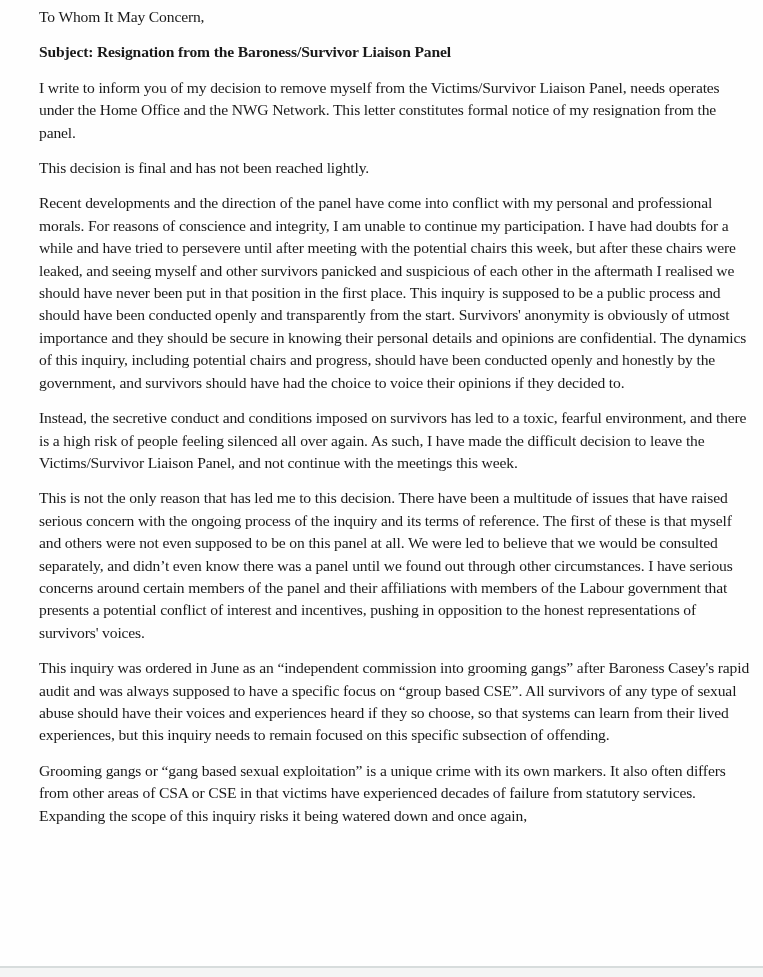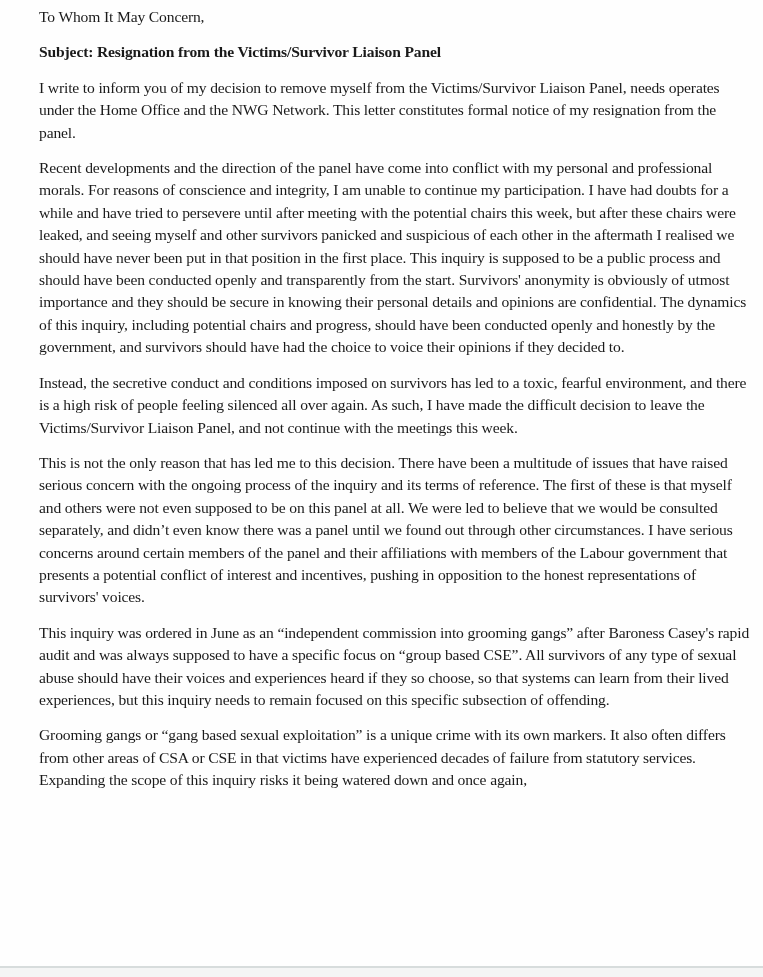--- a/index.html
+++ b/index.html
@@ -57,22 +57,23 @@
       height: 9px;
       background: #f4f5f5;
     }
   </style>
 </head>
 <body>
 
 <div class="page">
   <div class="letter">
     <p class="salutation">To Whom It May Concern,</p>
-    <p class="subject">Subject: Resignation from the Victims/Survivor Liaison Panel</p>
+    <p class="subject">Subject: Resignation from the Baroness/Survivor Liaison Panel</p>
     <p>I write to inform you of my decision to remove myself from the Victims/Survivor Liaison Panel, needs operates under the Home Office and the NWG Network. This letter constitutes formal notice of my resignation from the panel.</p>
+    <p>This decision is final and has not been reached lightly.</p>
     <p>Recent developments and the direction of the panel have come into conflict with my personal and professional morals. For reasons of conscience and integrity, I am unable to continue my participation. I have had doubts for a while and have tried to persevere until after meeting with the potential chairs this week, but after these chairs were leaked, and seeing myself and other survivors panicked and suspicious of each other in the aftermath I realised we should have never been put in that position in the first place. This inquiry is supposed to be a public process and should have been conducted openly and transparently from the start. Survivors' anonymity is obviously of utmost importance and they should be secure in knowing their personal details and opinions are confidential. The dynamics of this inquiry, including potential chairs and progress, should have been conducted openly and honestly by the government, and survivors should have had the choice to voice their opinions if they decided to.</p>
     <p>Instead, the secretive conduct and conditions imposed on survivors has led to a toxic, fearful environment, and there is a high risk of people feeling silenced all over again. As such, I have made the difficult decision to leave the Victims/Survivor Liaison Panel, and not continue with the meetings this week.</p>
     <p>This is not the only reason that has led me to this decision. There have been a multitude of issues that have raised serious concern with the ongoing process of the inquiry and its terms of reference. The first of these is that myself and others were not even supposed to be on this panel at all. We were led to believe that we would be consulted separately, and didn’t even know there was a panel until we found out through other circumstances. I have serious concerns around certain members of the panel and their affiliations with members of the Labour government that presents a potential conflict of interest and incentives, pushing in opposition to the honest representations of survivors' voices.</p>
     <p>This inquiry was ordered in June as an “independent commission into grooming gangs” after Baroness Casey's rapid audit and was always supposed to have a specific focus on “group based CSE”. All survivors of any type of sexual abuse should have their voices and experiences heard if they so choose, so that systems can learn from their lived experiences, but this inquiry needs to remain focused on this specific subsection of offending.</p>
     <p>Grooming gangs or “gang based sexual exploitation” is a unique crime with its own markers. It also often differs from other areas of CSA or CSE in that victims have experienced decades of failure from statutory services. Expanding the scope of this inquiry risks it being watered down and once again,</p>
   </div>
 </div>
 <div class="bottom-rule"></div>
 <div class="bottom-area"></div>
 

